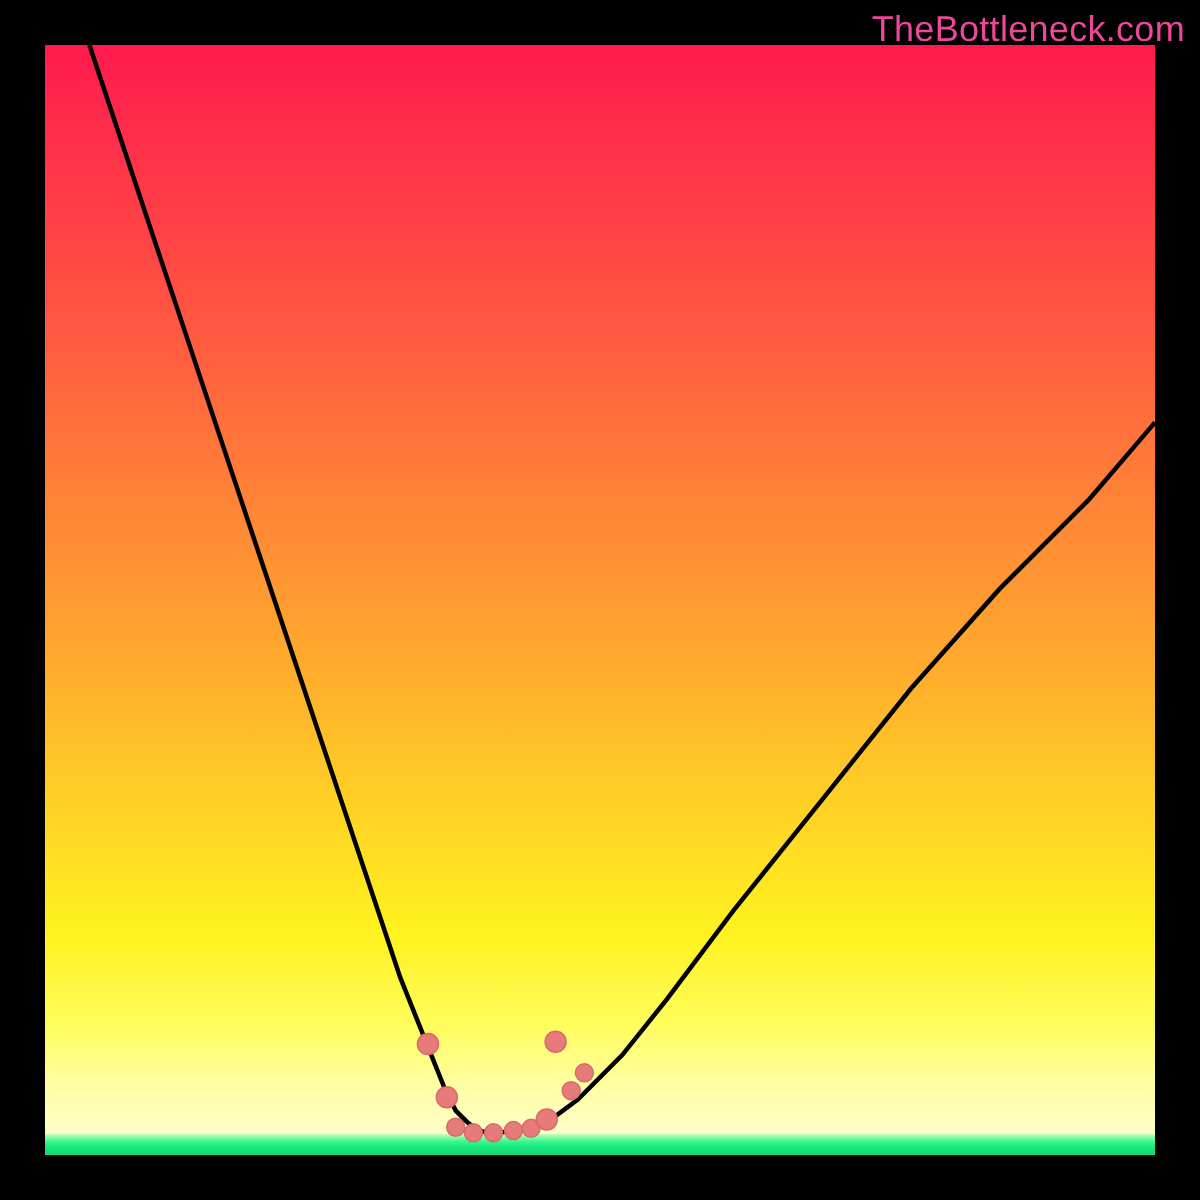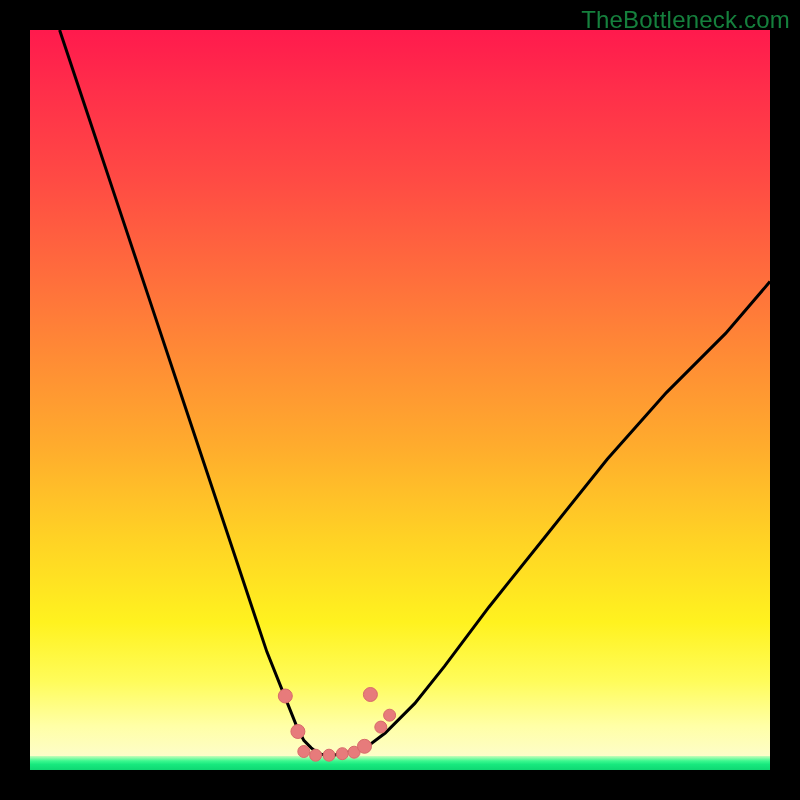--- a/index.html
+++ b/index.html
@@ -54,21 +54,21 @@
       rgba(97, 255, 155, 0.35) 0%,
       #3cf88f 35%,
       #18e97e 60%,
       #0fd873 100%
     );
   }
   .watermark {
     position: absolute;
     top: 6px;
     right: 10px;
-    color: #15803d;
+    color: #ec4899;
     font-size: 24px;
     letter-spacing: 0.2px;
     z-index: 5;
   }
   svg.curve {
     position: absolute;
     left: 0;
     top: 0;
     width: 740px;
     height: 740px;

